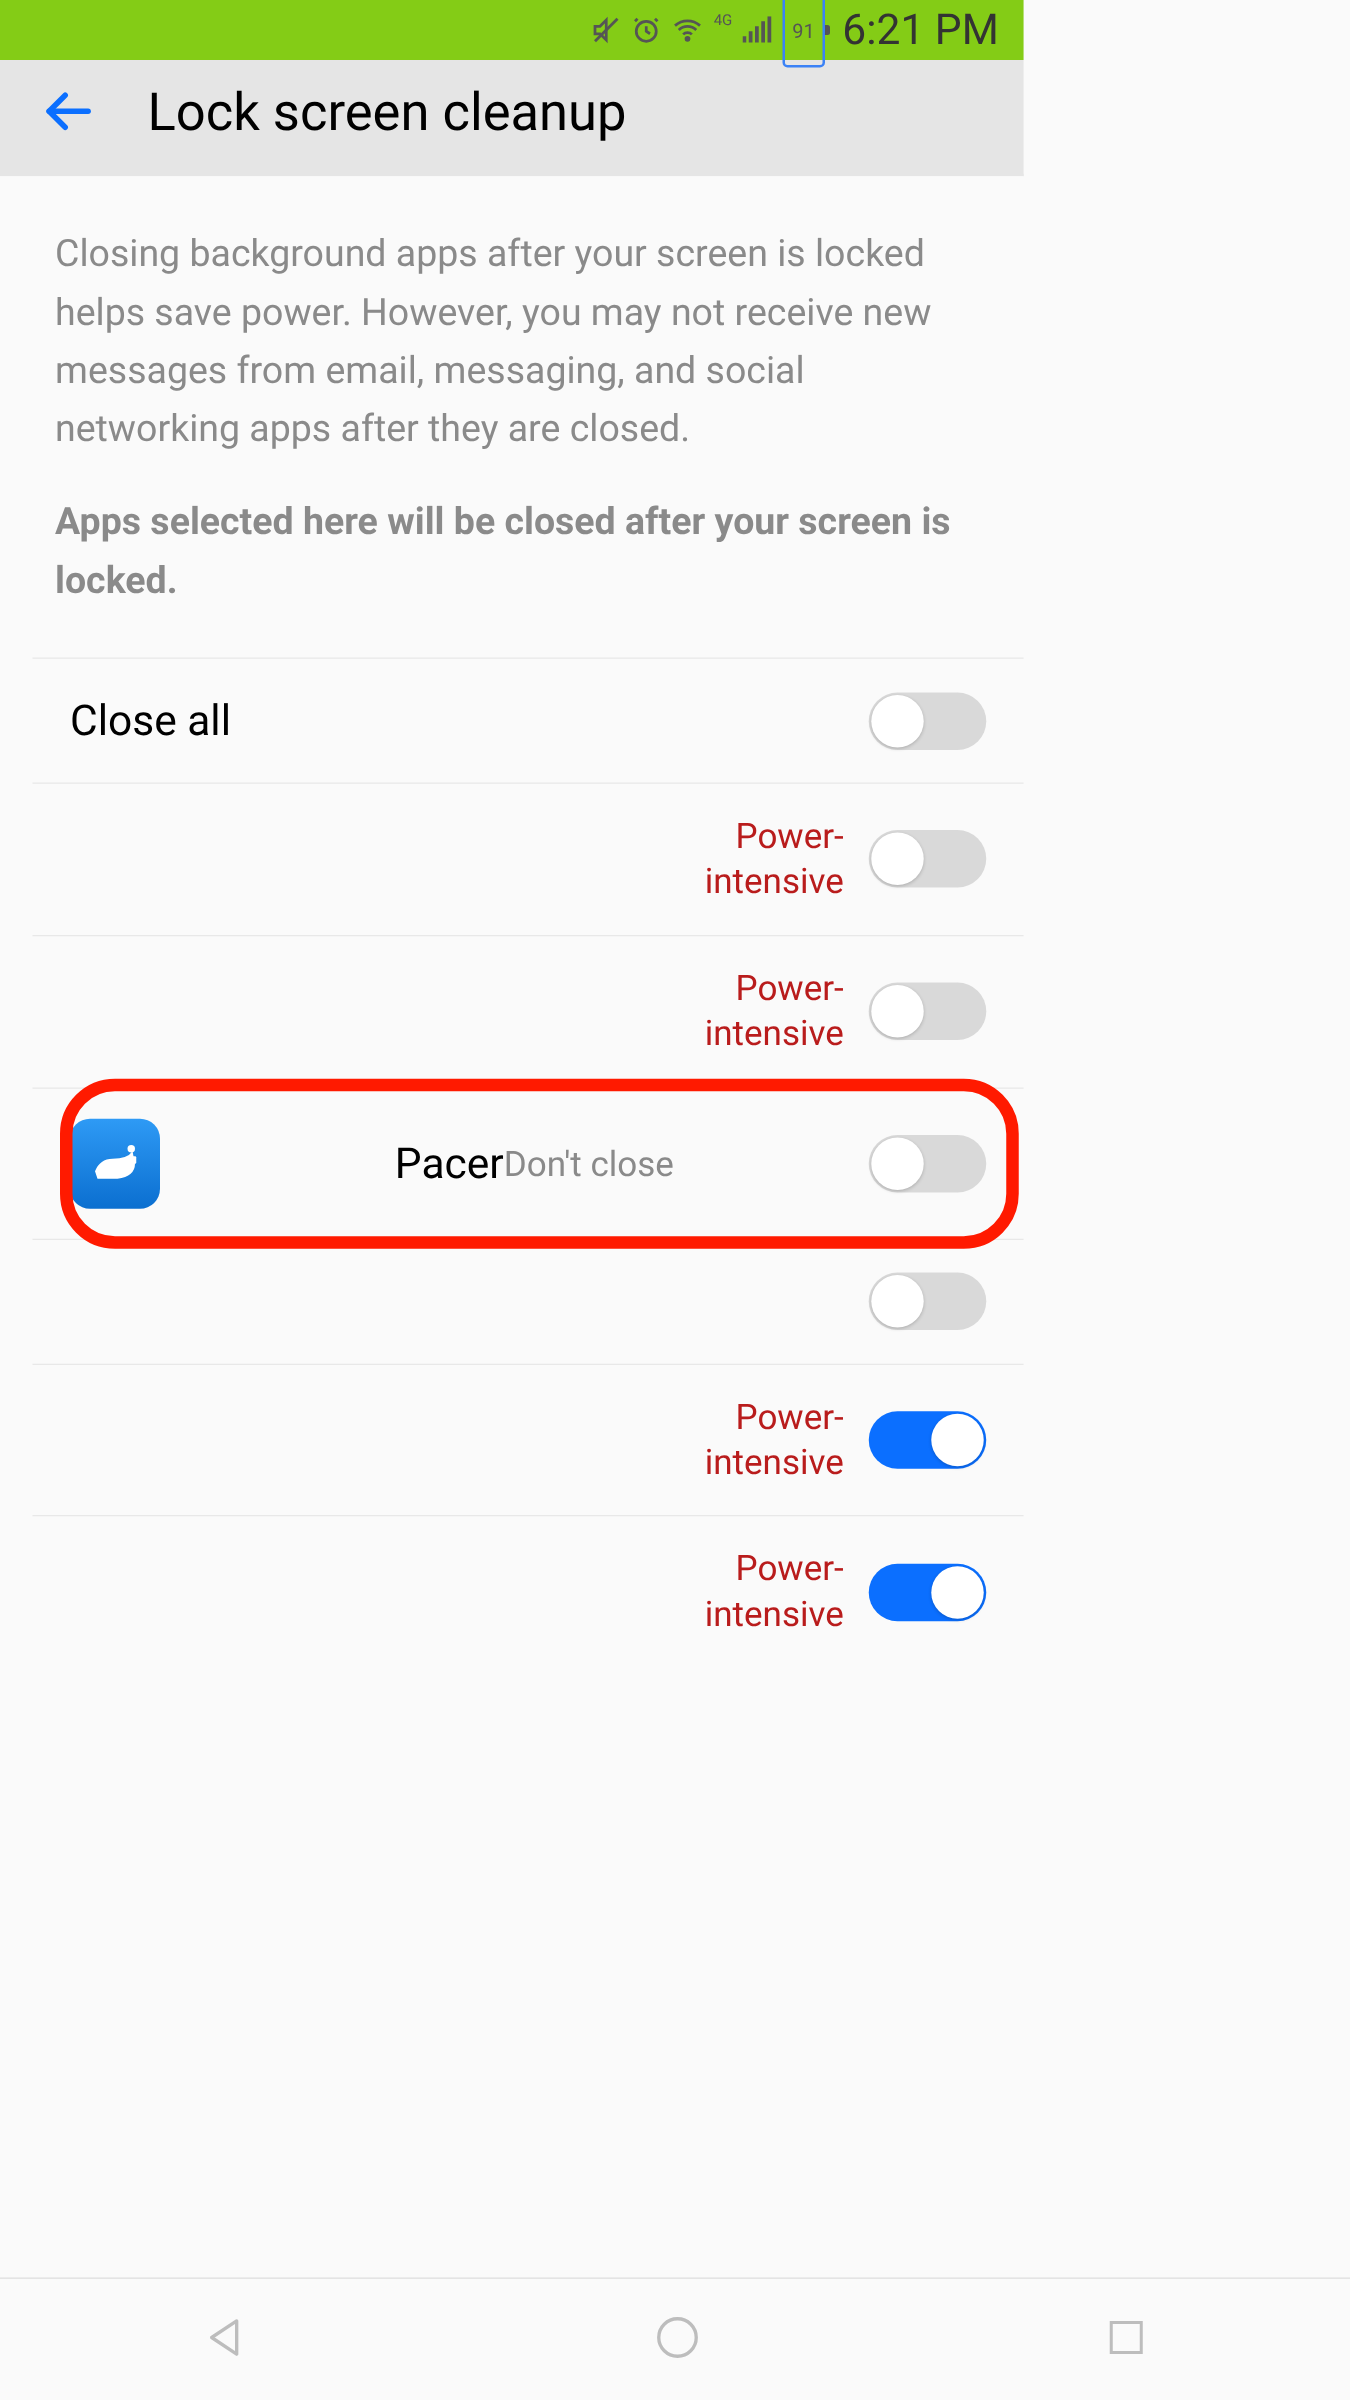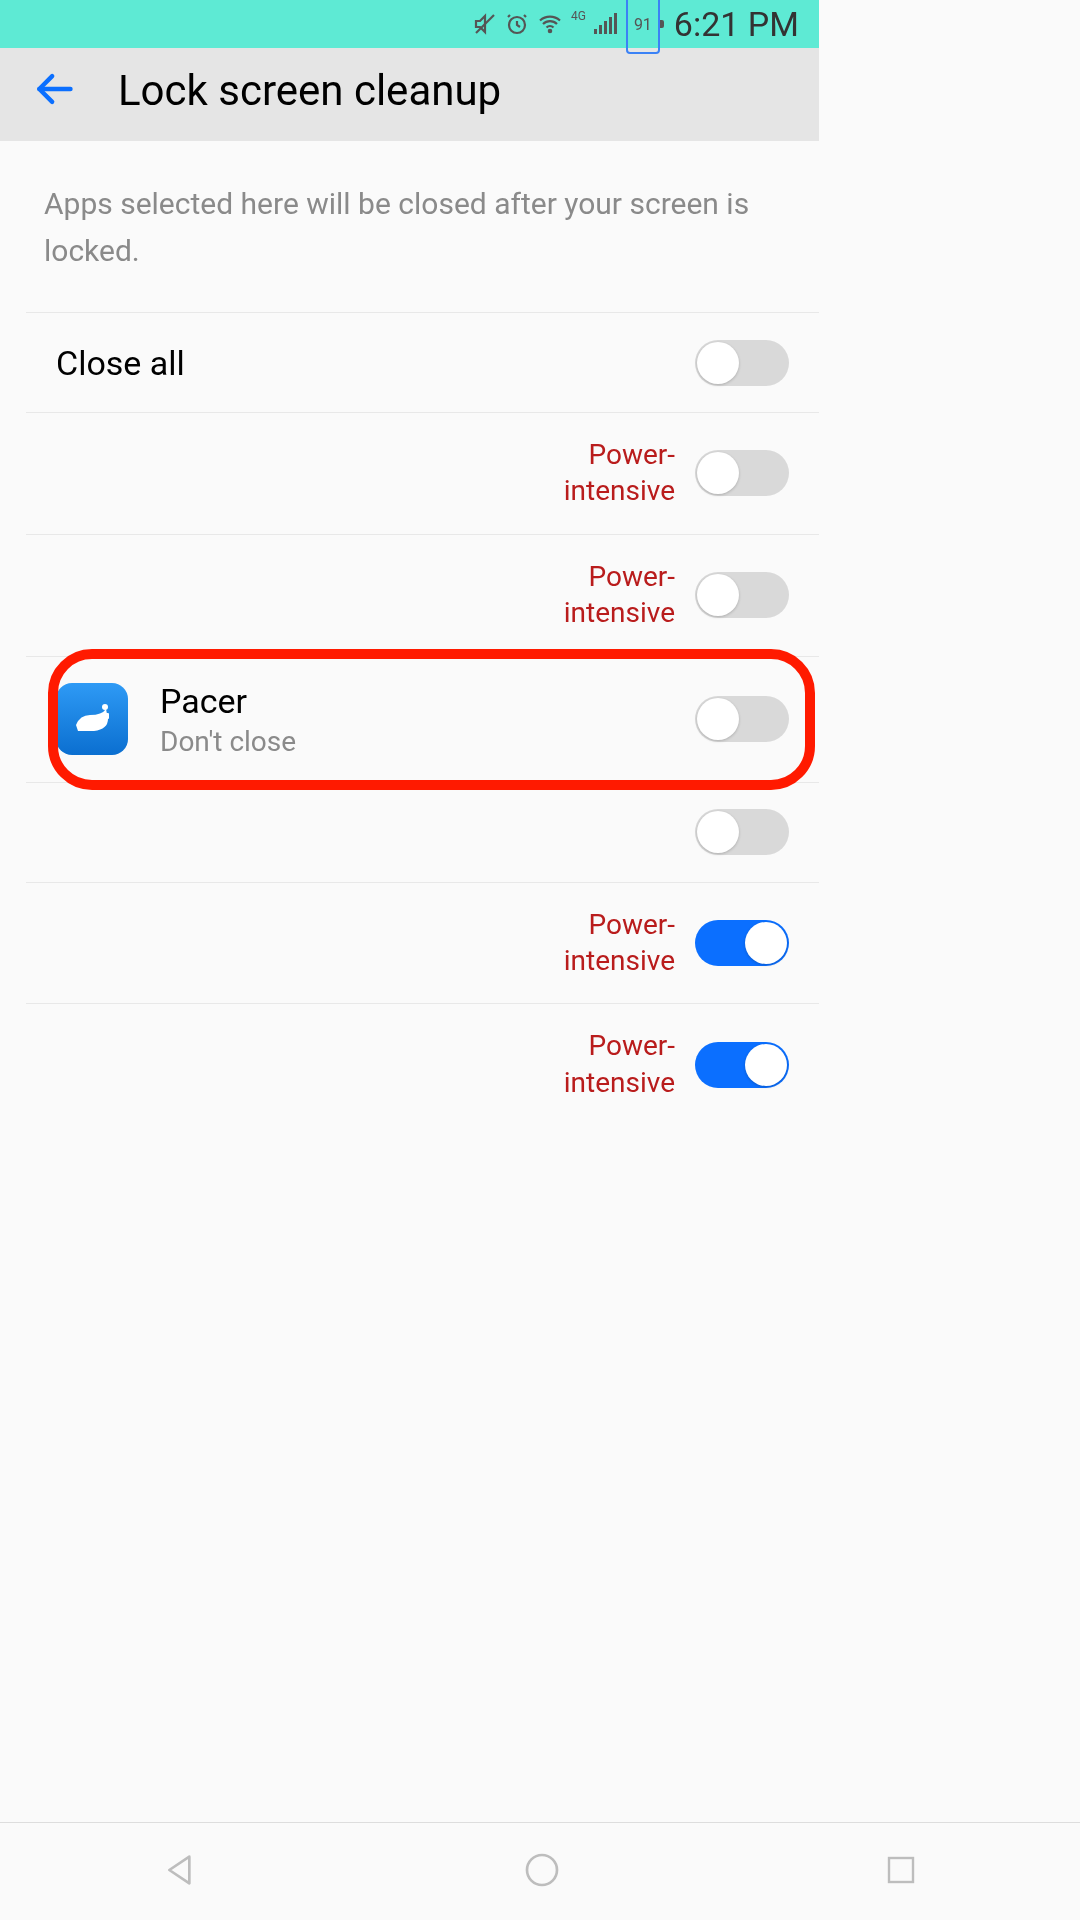--- a/index.html
+++ b/index.html
@@ -10,21 +10,21 @@
       background: #fafafa;
       overflow: hidden;
     }
     .status-bar {
       height: 48px;
       display: flex;
       justify-content: flex-end;
       align-items: center;
       padding: 0 20px;
       gap: 8px;
-      background: #5eead4;
+      background: #84cc16;
     }
     .status-bar .time {
       font-size: 34px;
       color: #333;
       margin-left: 6px;
     }
     .status-icon {
       color: #555;
       display: flex;
       align-items: center;
@@ -97,21 +97,21 @@
       display: flex;
       align-items: center;
       justify-content: center;
     }
     .pacer-icon {
       background: linear-gradient(180deg, #2e9af5 0%, #0b6fd0 100%);
     }
     .row-texts {
       flex: 1;
       display: flex;
-      flex-direction: column;
+      flex-direction: row;
       justify-content: center;
     }
     .row-title {
       font-size: 34px;
       color: #000;
     }
     .row-sub {
       font-size: 28px;
       color: #8a8a8a;
       margin-top: 4px;
@@ -238,20 +238,21 @@
     <svg width="44" height="44" viewBox="0 0 24 24" fill="none" stroke="#0b6fff" stroke-width="2.4" stroke-linecap="round" stroke-linejoin="round">
       <line x1="21" y1="12" x2="4" y2="12"></line>
         <polyline points="11 5 4 12 11 19"></polyline>
     </svg>
   </span>
   <h1 class="header-title">Lock screen cleanup</h1>
 </div>
 
 <div class="content">
   <div class="description">
+    <p>Closing background apps after your screen is locked helps save power. However, you may not receive new messages from email, messaging, and social networking apps after they are closed.</p>
     <p>Apps selected here will be closed after your screen is locked.</p>
   </div>
 
   <div class="list">
 
     <div class="row" style="border-top:1px solid #e8e8e8;">
       <div class="close-all-title">Close all</div>
       <div class="toggle">
           <div class="knob"></div>
         </div>

